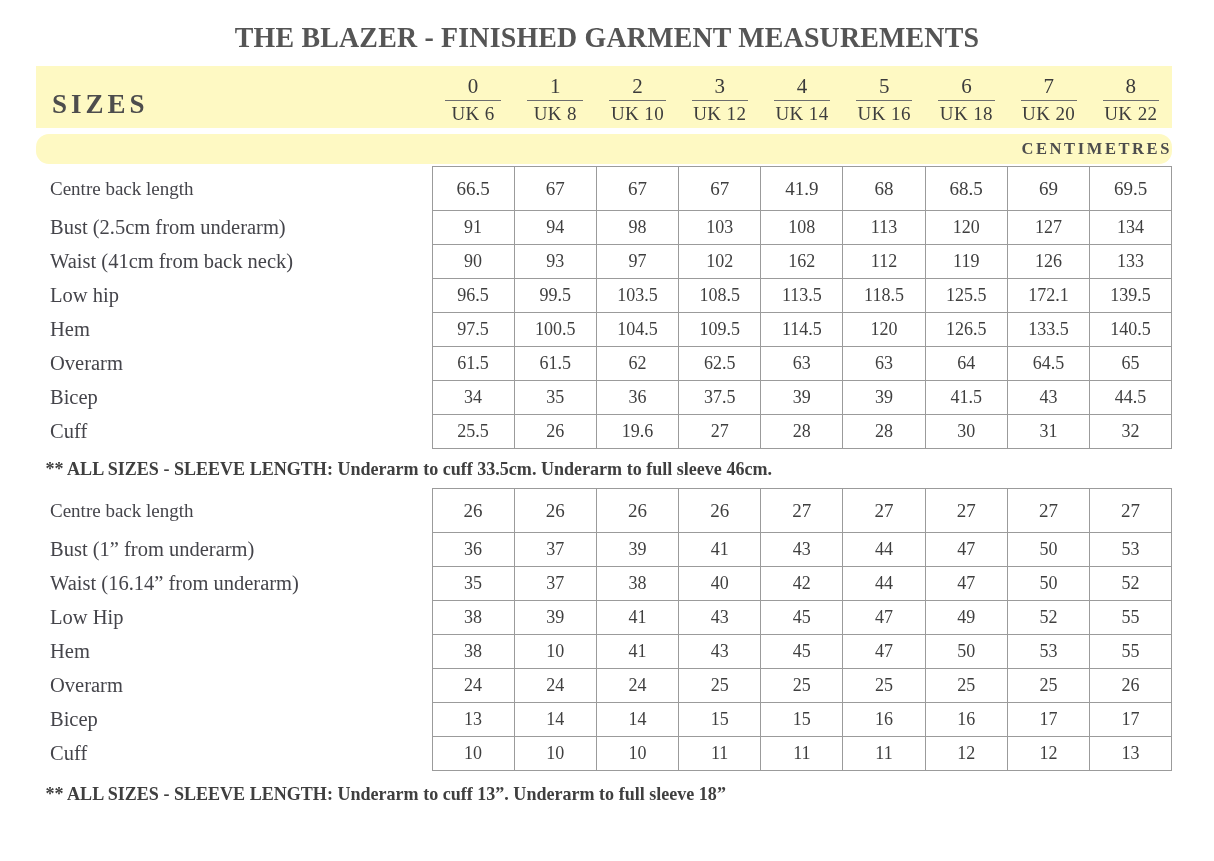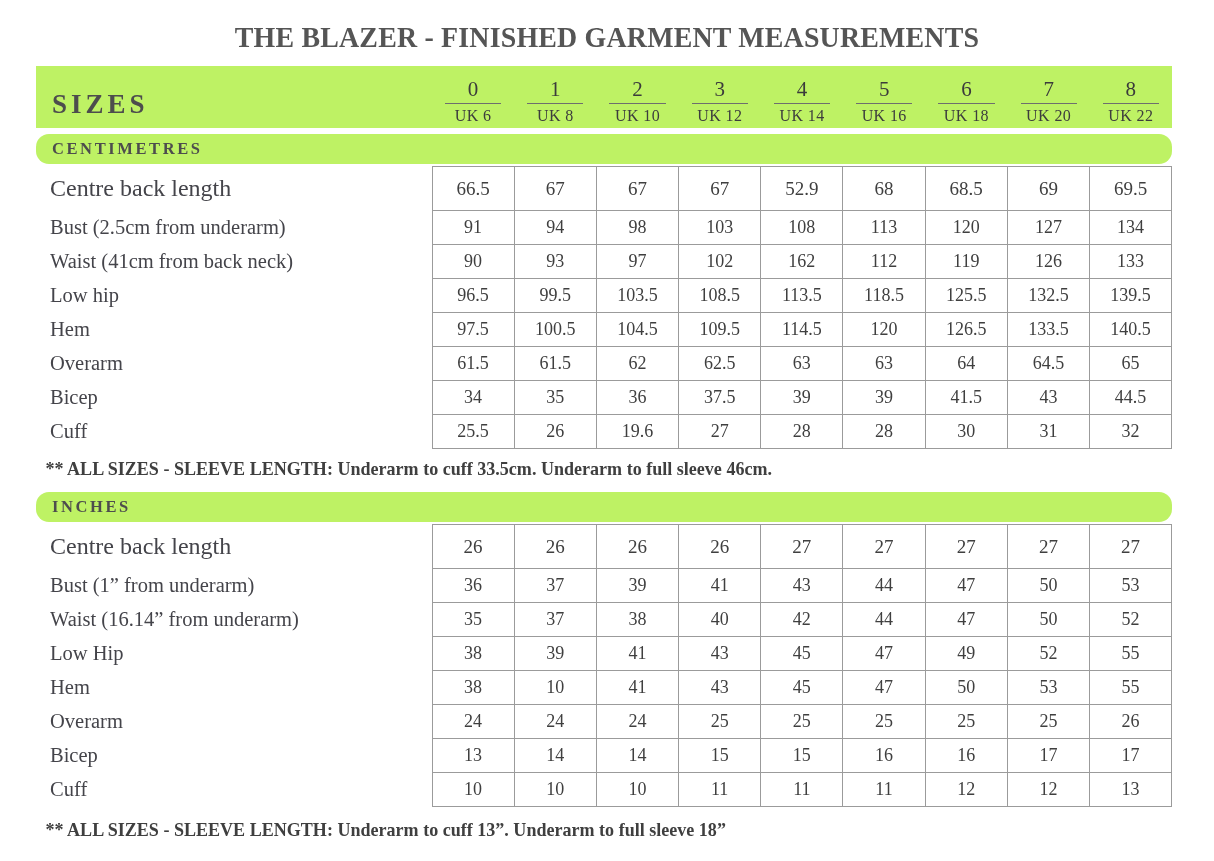--- a/index.html
+++ b/index.html
@@ -31,22 +31,23 @@
     color: #555555;
     letter-spacing: 0.2px;
     padding-top: 20px;
     padding-bottom: 12px;
     transform: scaleX(0.93);
     white-space: nowrap;
   }
 
   
   .band {
-    background: #bef264;
+    background: #fef9c3;
     width: 1136px;
+    justify-content: flex-end;
   }
 
   .sizes-band {
     display: flex;
     align-items: flex-end;
     height: 62px;
     padding-left: 16px;
   }
   .sizes-label {
     font-size: 27px;
@@ -72,21 +73,21 @@
     font-size: 21px;
     color: #3b3b3b;
     line-height: 1.05;
     padding-bottom: 3px;
   }
   .size-rule {
     border-top: 1.2px solid #6e6e6e;
     margin: 0 7px 3px 7px;
   }
   .size-uk {
-    font-size: 16px;
+    font-size: 19px;
     color: #3d3d3d;
     letter-spacing: 0.4px;
     line-height: 1.1;
   }
 
   .unit-band {
     height: 30px;
     display: flex;
     align-items: center;
     padding-left: 16px;
@@ -120,21 +121,21 @@
   }
   .meas-table td.row-label {
     border: none;
     text-align: left;
     font-size: 20.5px;
     color: #44444a;
     padding-left: 14px;
     white-space: nowrap;
   }
   .meas-table tr.first-row td { height: 44px; font-size: 19px; }
-  .meas-table tr.first-row td.row-label { font-size: 24px; }
+  .meas-table tr.first-row td.row-label { font-size: 19px; }
 
   
   .footnote {
     font-size: 19px;
     font-weight: bold;
     color: #3f3f3f;
     padding: 9px 0 0 10px;
     transform: scaleX(0.95);
     transform-origin: left center;
     white-space: nowrap;
@@ -216,21 +217,21 @@
         <col class="data-col">
         <col class="data-col">
     </colgroup>
     <tbody>
       <tr class="first-row">
         <td class="row-label">Centre back length</td>
         <td>66.5</td>
         <td>67</td>
         <td>67</td>
         <td>67</td>
-        <td>52.9</td>
+        <td>41.9</td>
         <td>68</td>
         <td>68.5</td>
         <td>69</td>
         <td>69.5</td>
       </tr>
       <tr>
         <td class="row-label">Bust (2.5cm from underarm)</td>
         <td>91</td>
         <td>94</td>
         <td>98</td>
@@ -255,21 +256,21 @@
       </tr>
       <tr>
         <td class="row-label">Low hip</td>
         <td>96.5</td>
         <td>99.5</td>
         <td>103.5</td>
         <td>108.5</td>
         <td>113.5</td>
         <td>118.5</td>
         <td>125.5</td>
-        <td>132.5</td>
+        <td>172.1</td>
         <td>139.5</td>
       </tr>
       <tr>
         <td class="row-label">Hem</td>
         <td>97.5</td>
         <td>100.5</td>
         <td>104.5</td>
         <td>109.5</td>
         <td>114.5</td>
         <td>120</td>
@@ -312,23 +313,20 @@
         <td>30</td>
         <td>31</td>
         <td>32</td>
       </tr>
     </tbody>
   </table>
   <div class="footnote">** ALL SIZES - SLEEVE LENGTH:  Underarm to cuff 33.5cm. Underarm to full sleeve 46cm.</div>
 
   <div class="gap-sm"></div>
 
-  <div class="band unit-band">
-    <span class="unit-label">INCHES</span>
-  </div>
   <table class="meas-table">
     <colgroup>
       <col class="label-col">
       <col class="data-col">
         <col class="data-col">
         <col class="data-col">
       <col class="data-col">
         <col class="data-col">
         <col class="data-col">
       <col class="data-col">

